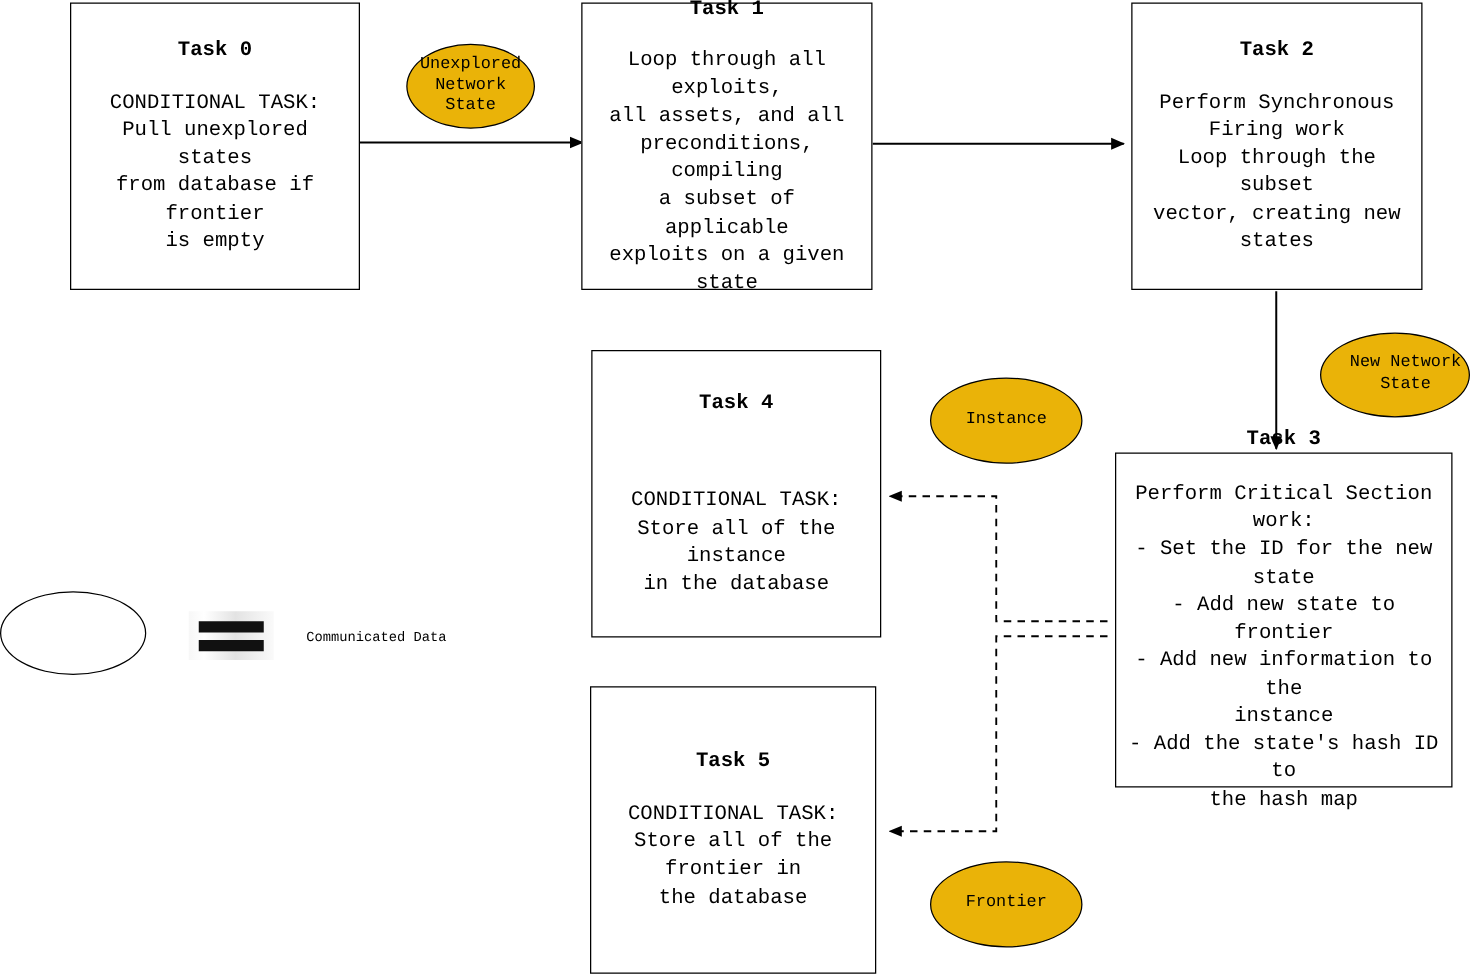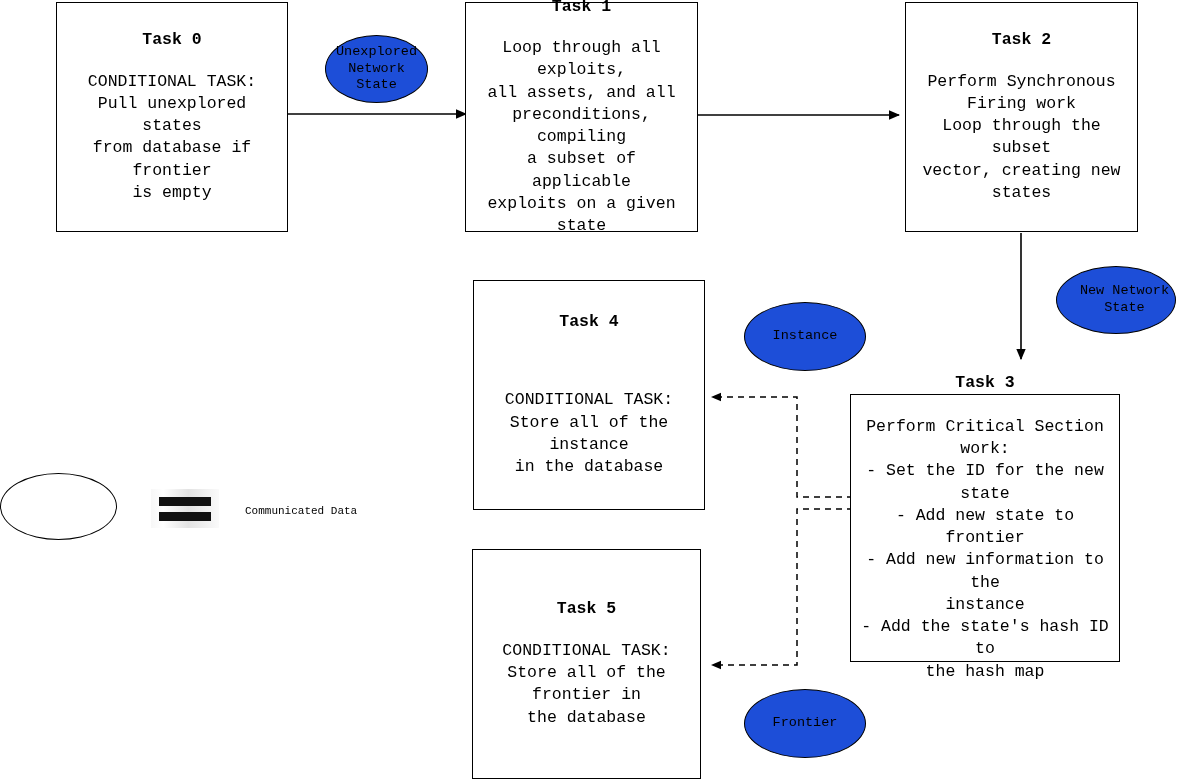--- a/index.html
+++ b/index.html
@@ -46,21 +46,21 @@
     line-height: 1.35;
     white-space: pre-line;
   }
 
   
   .ellipse {
     position: absolute;
     box-sizing: border-box;
     border: 1.3px solid #000000;
     border-radius: 50%;
-    background: #1d4ed8;
+    background: #eab308;
     display: flex;
     align-items: center;
     justify-content: center;
     text-align: center;
     font-size: 13.5px;
     line-height: 1.25;
     white-space: pre-line;
     padding: 0 6px;
   }
 
@@ -160,21 +160,21 @@
 
   <div class="node-box" style="left:905px; top:2px; width:233px; height:230px;">
     <div class="node-title">Task 2</div>
     <div class="node-body">Perform Synchronous
 Firing work
 Loop through the subset
 vector, creating new
 states</div>
   </div>
 
-  <div class="node-box" style="left:850px; top:362px; width:270px; height:268px;margin-top:32px;">
+  <div class="node-box" style="left:892px; top:362px; width:270px; height:268px;">
     <div class="node-title" style="margin-bottom:22px;">Task 3</div>
     <div class="node-body">Perform Critical Section work:
 - Set the ID for the new state
 - Add new state to frontier
 - Add new information to the
 instance
 - Add the state's hash ID to
 the hash map</div>
   </div>
 

